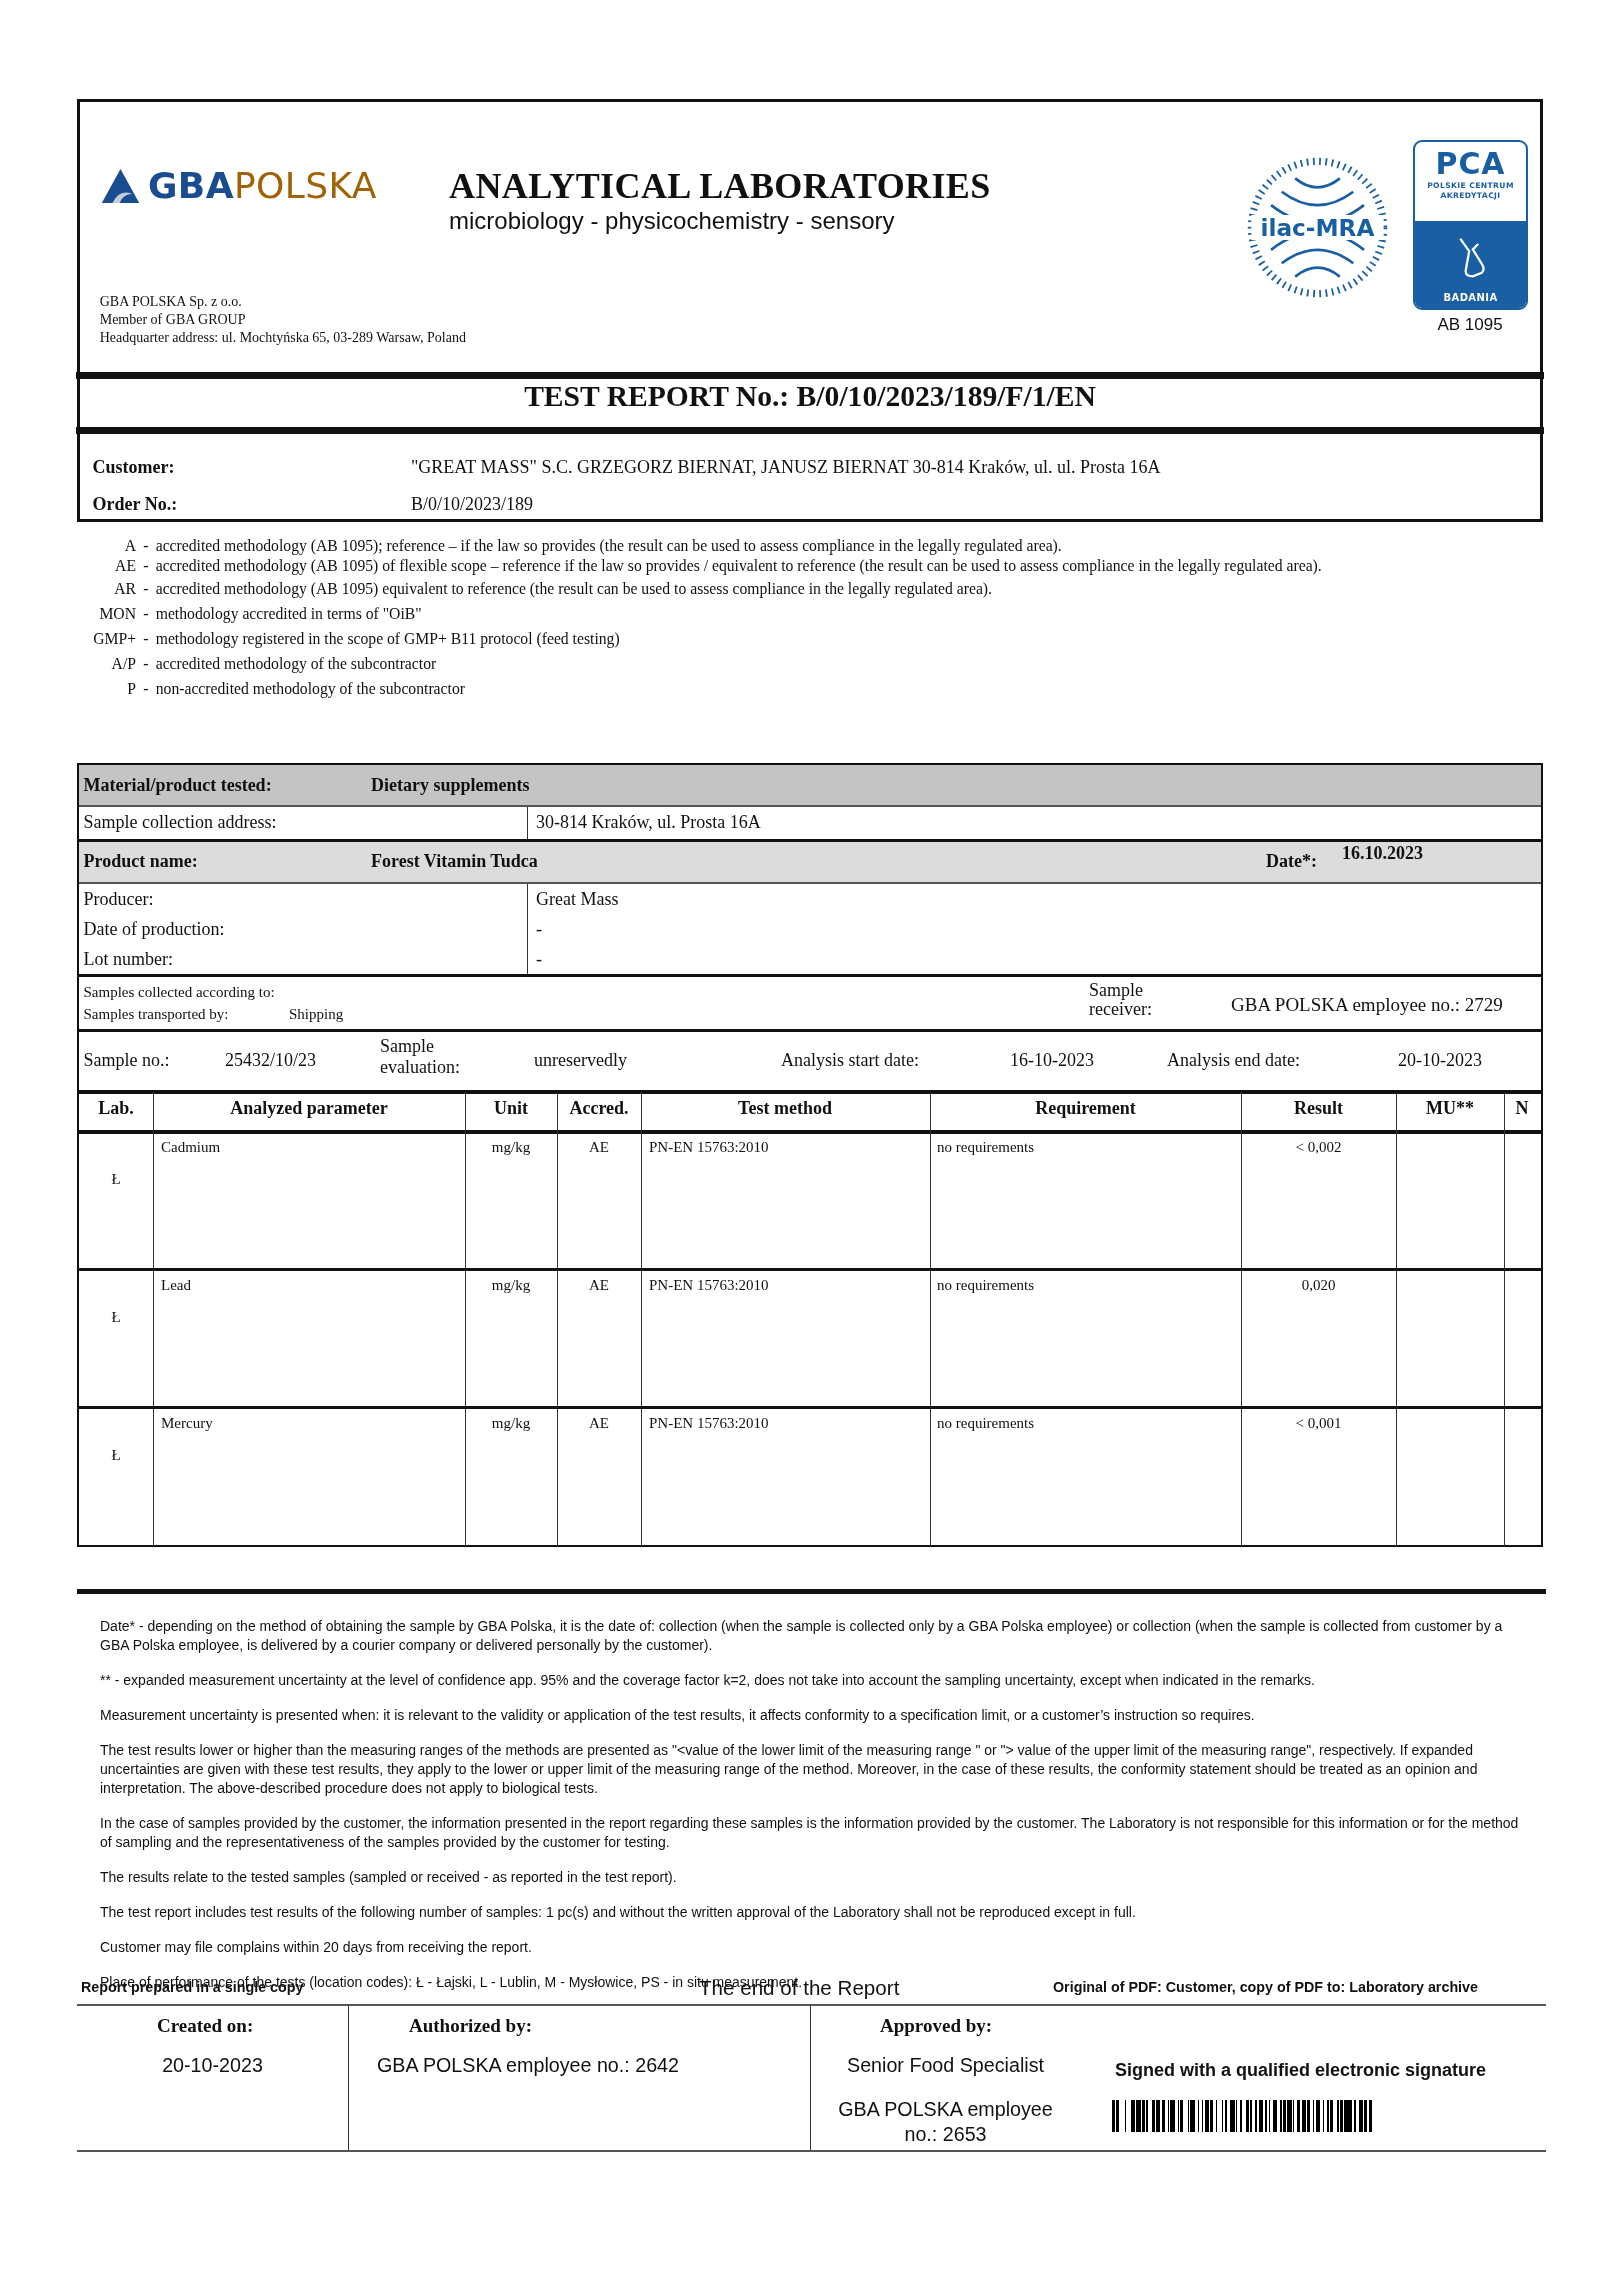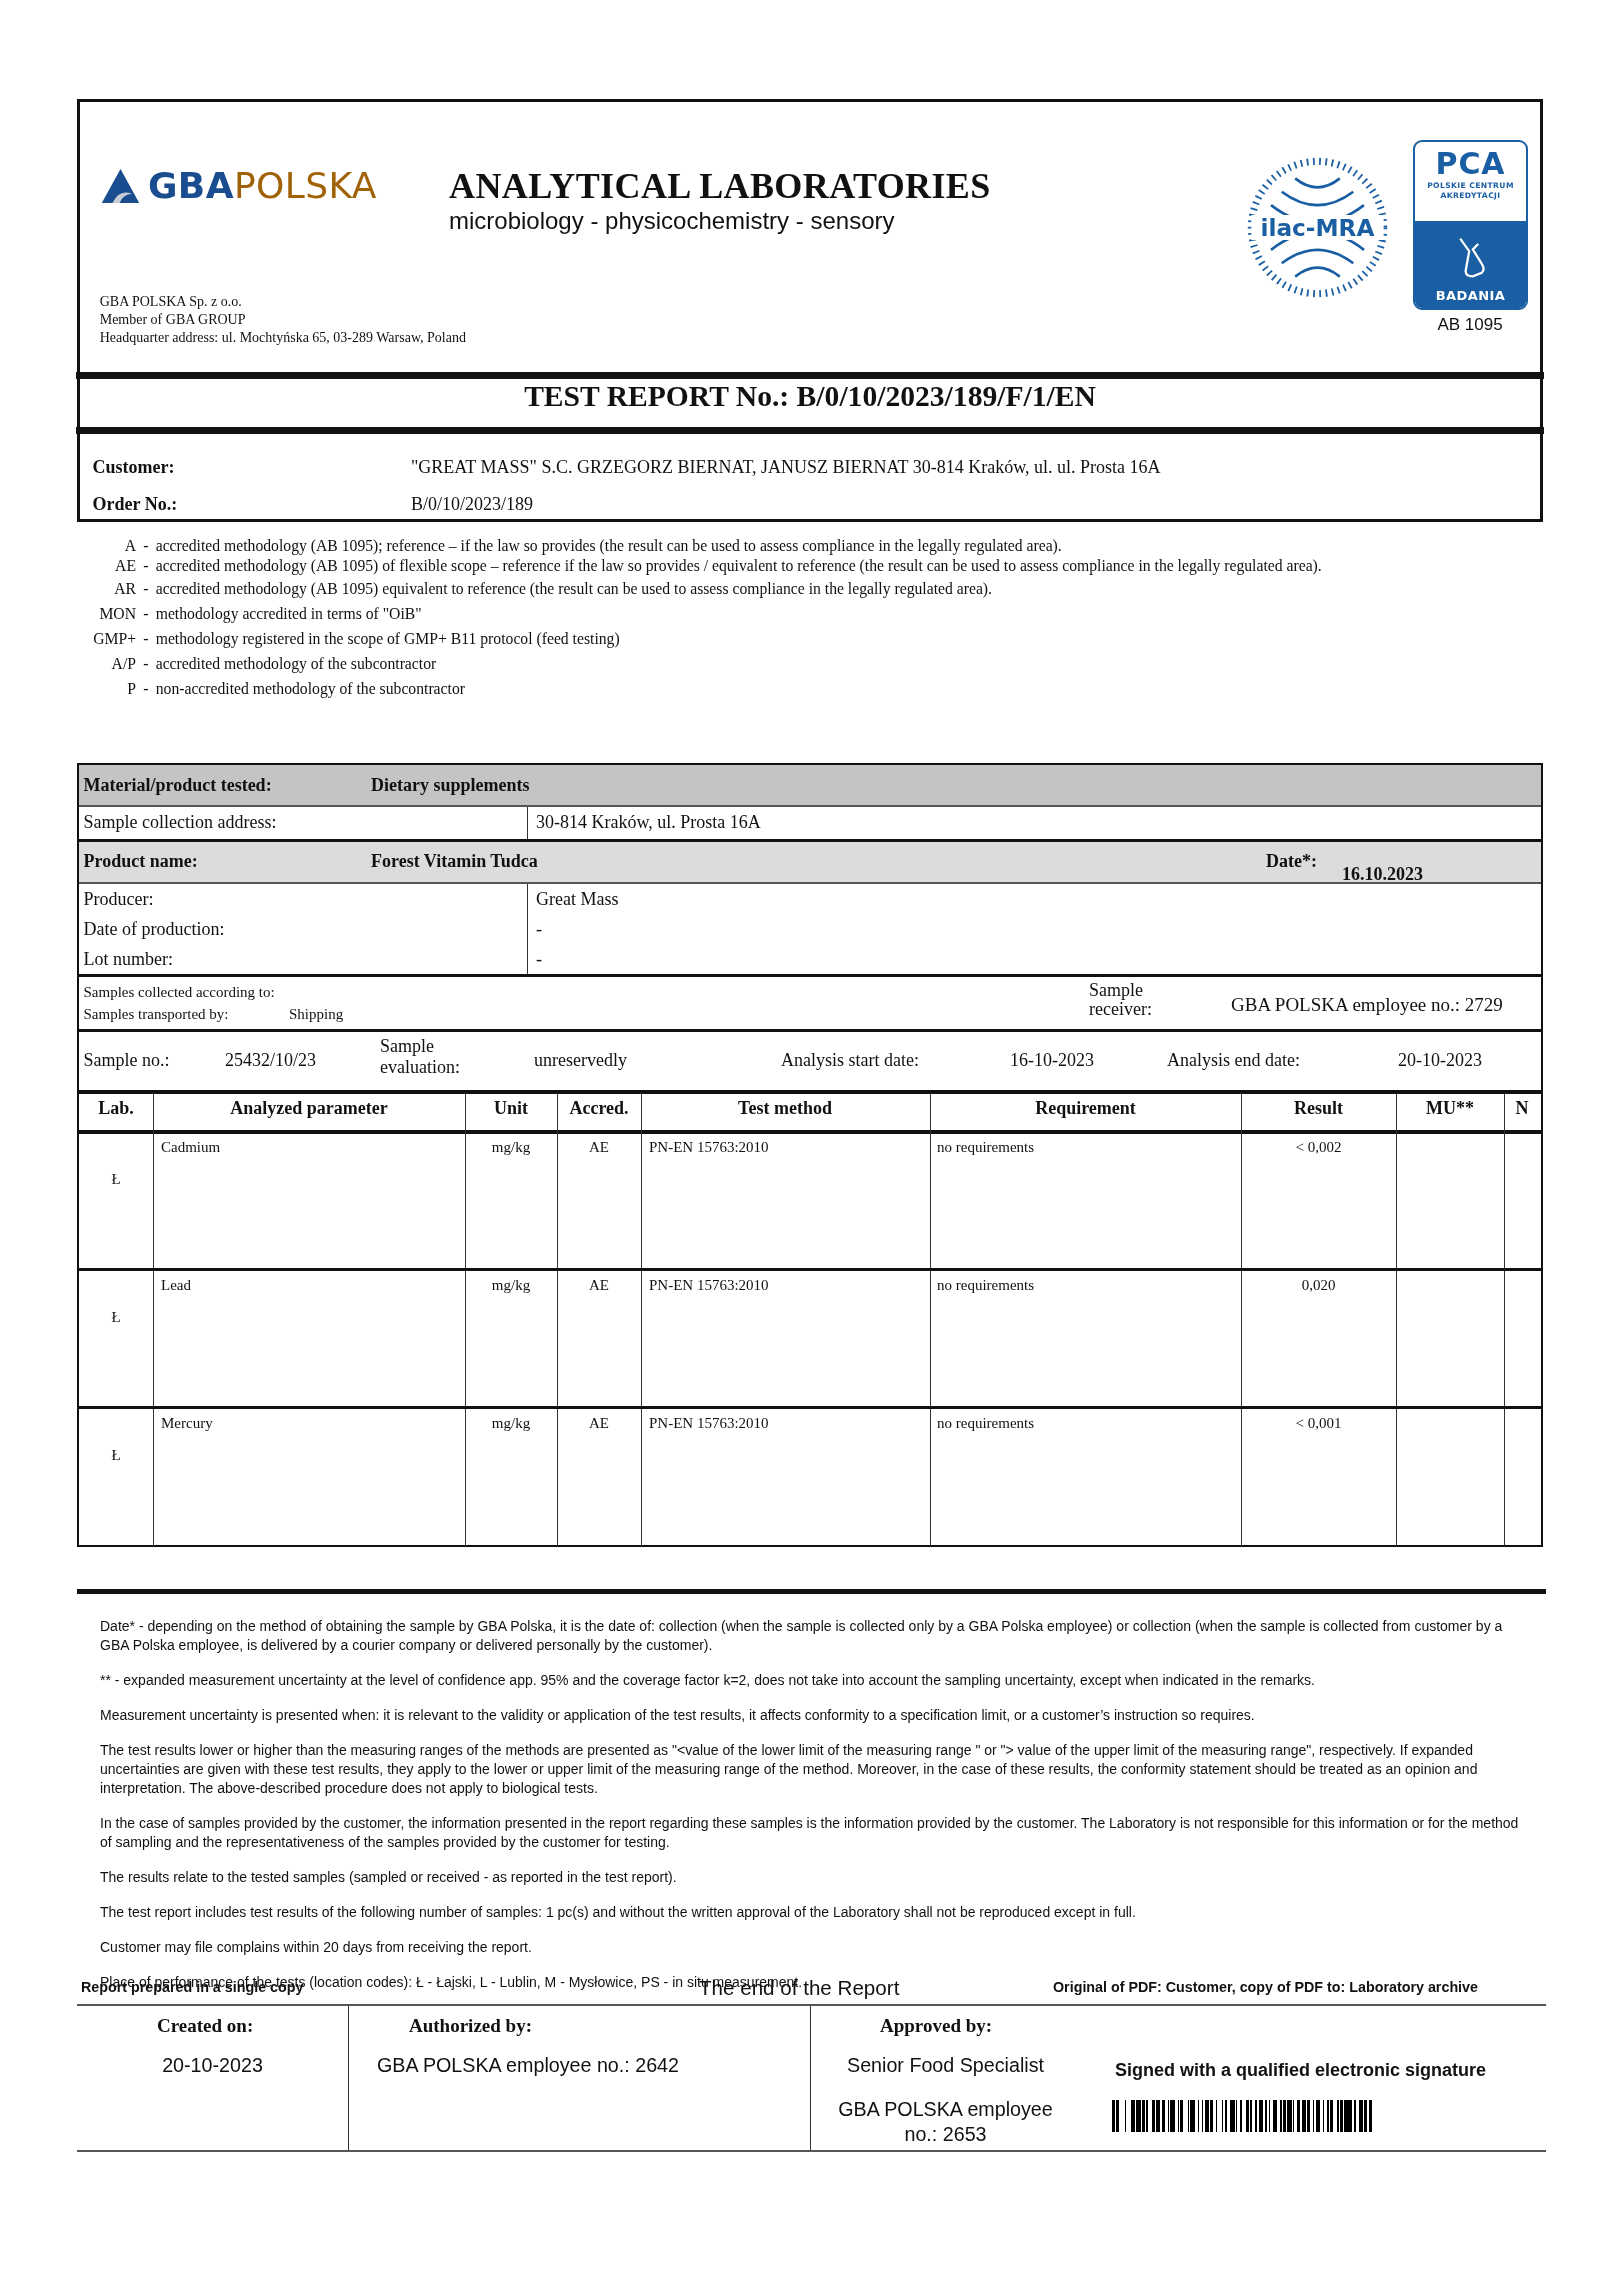--- a/index.html
+++ b/index.html
@@ -20,21 +20,21 @@
   .lab-sub { left: 369px; top: 105px; font-family: "Liberation Sans", sans-serif; font-size: 24px; }
 
   .company-info { left: 19.7px; top: 191px; font-size: 14px; line-height: 18px; }
 
   .ilac { left: 1166px; top: 54px; width: 143px; height: 143px; }
   .pca { left: 1333px; top: 38px; width: 115px; height: 170px; border: 2.7px solid #1a5fa3; border-radius: 9px; overflow: hidden; background: #fff; }
   .pca-top { height: 79px; text-align: center; }
   .pca-letters { font-family: "DejaVu Sans", sans-serif; font-weight: 700; font-size: 30px; color: #1a5fa3; padding-top: 3.6px; letter-spacing: 0.9px; }
   .pca-name { font-family: "DejaVu Sans", sans-serif; font-weight: 700; font-size: 7.6px; color: #1a5fa3; line-height: 9.9px; letter-spacing: 0.4px; }
   .pca-bottom { background: #1a5fa3; height: 91px; text-align: center; color: #fff; position: relative; }
-  .pca-badania { position: absolute; bottom: 9px; width: 100%; font-family: "DejaVu Sans", sans-serif; font-weight: 700; font-size: 13px; letter-spacing: 0.4px; }
+  .pca-badania { position: absolute; bottom: 9px; width: 100%; font-family: "DejaVu Sans", sans-serif; font-weight: 700; font-size: 10px; letter-spacing: 0.4px; }
   .pca-code { left: 1331px; top: 213px; width: 118px; text-align: center; font-family: "Liberation Sans", sans-serif; font-size: 17px; }
 
   .report-title { left: 0; width: 100%; top: 278px; text-align: center; font-size: 29.6px; font-weight: 700; }
   .cust-label { left: 12.5px; font-size: 18px; font-weight: 700; }
   .cust-value { left: 331px; font-size: 18px; }
 
   
   .legend { left: 77px; top: 536px; width: 1469px; font-size: 15.7px; line-height: 19.7px; }
   .legend-row { display: flex; }
   .legend-code { width: 59px; text-align: right; white-space: nowrap; }
@@ -182,21 +182,21 @@
 
   <div class="cell" style="left:4.5px;top:47px">Sample collection address:</div>
   <div class="vline" style="left:448px;top:42px;height:32px"></div>
   <div class="cell" style="left:457px;top:47px">30-814 Kraków, ul. Prosta 16A</div>
   <div class="hline" style="top:74px"></div>
 
   <div class="row gray2" style="top:77px;height:40px"></div>
   <div class="cell bold" style="left:4.5px;top:86px">Product name:</div>
   <div class="cell bold" style="left:292px;top:86px">Forest Vitamin Tudca</div>
   <div class="cell bold" style="left:1187px;top:86px">Date*:</div>
-  <div class="cell bold" style="left:1263px;top:99px">16.10.2023</div>
+  <div class="cell bold" style="left:1263px;top:78px">16.10.2023</div>
   <div class="hthin" style="top:117px"></div>
 
   <div class="vline" style="left:448px;top:119px;height:90px"></div>
   <div class="cell" style="left:4.5px;top:124px">Producer:</div>
   <div class="cell" style="left:457px;top:124px">Great Mass</div>
   <div class="cell" style="left:4.5px;top:154px">Date of production:</div>
   <div class="cell" style="left:457px;top:154px">-</div>
   <div class="cell" style="left:4.5px;top:184px">Lot number:</div>
   <div class="cell" style="left:457px;top:184px">-</div>
   <div class="hline" style="top:209px"></div>

